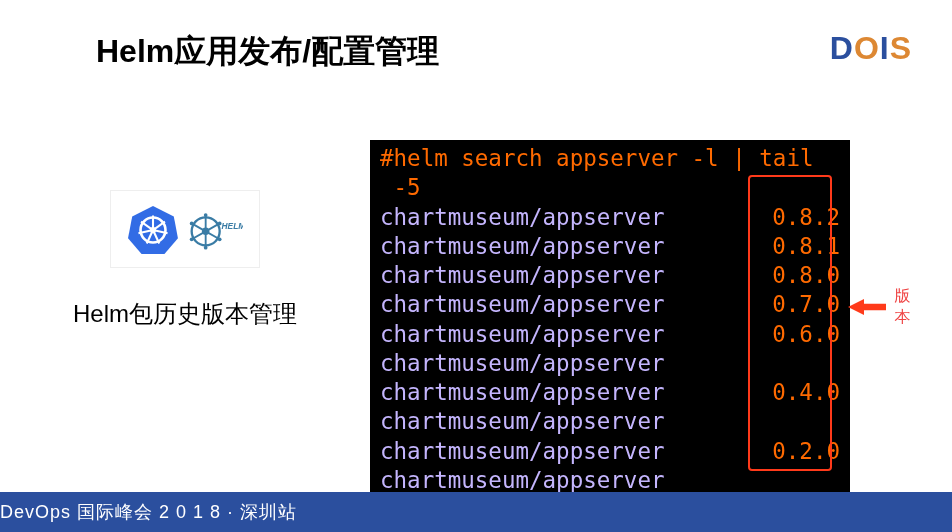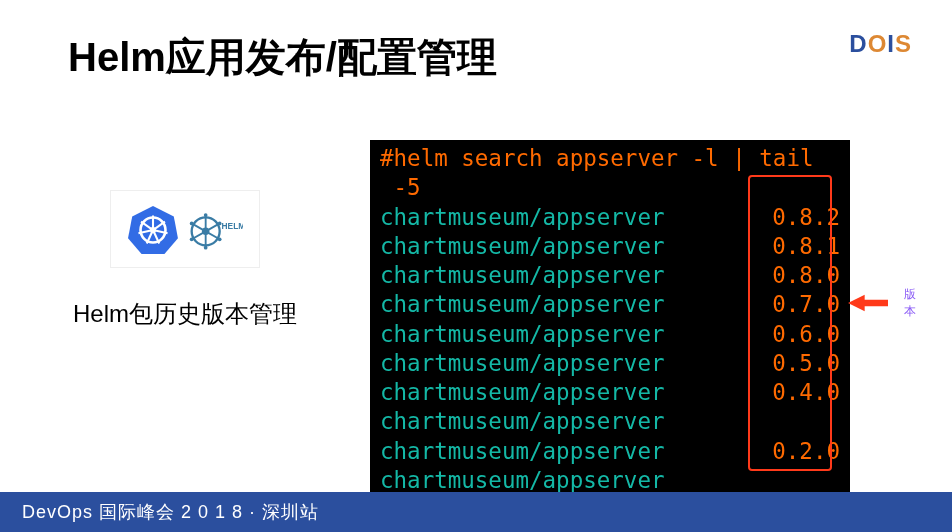--- a/index.html
+++ b/index.html
@@ -14,26 +14,27 @@
     .header {
       position: absolute;
       top: 30px;
       left: 68px;
       right: 40px;
       display: flex;
       justify-content: space-between;
       align-items: flex-start;
     }
     .title {
-      font-size: 40px;
+      font-size: 32px;
       font-weight: bold;
       color: #000;
+      margin-left: 28px;
     }
     .logo-dois {
-      font-size: 24px;
+      font-size: 32px;
       font-weight: 900;
       letter-spacing: 1px;
     }
     .logo-dois .d { color: #2B4F9E; }
     .logo-dois .o { color: #DD8833; }
     .logo-dois .i { color: #2B4F9E; }
     .logo-dois .s { color: #DD8833; }
     .content {
       position: absolute;
       top: 140px;
@@ -48,20 +49,21 @@
       align-items: center;
       padding-top: 50px;
     }
     .helm-logo-box {
       background: #fff;
       padding: 10px 16px;
       border: 1px solid #eee;
       display: flex;
       align-items: center;
       gap: 8px;
+      font-style: italic;
     }
     .k8s-icon { width: 52px; height: 52px; }
     .helm-icon { width: 56px; height: 56px; }
     .helm-caption {
       margin-top: 30px;
       font-size: 24px;
       color: #000;
     }
     .right-panel {
       position: relative;
@@ -70,54 +72,53 @@
       background: #000000;
       color: #ff6a00;
       font-family: "Consolas", "Menlo", monospace;
       font-size: 22.5px;
       line-height: 1.3;
       padding: 4px 10px 8px 10px;
       width: 480px;
       position: relative;
     }
     .terminal-row { display: flex; }
-    .t-name { flex: 1; color: #14b8a6; white-space: pre; }
+    .t-name { flex: 1; color: #c4b5fd; white-space: pre; }
     .t-ver { width: 72px; text-align: right; color: #ff6a00; }
     .highlight-box {
       position: absolute;
       top: 35px;
       left: 378px;
       width: 84px;
       height: 296px;
       border: 2.5px solid #ff3a1a;
       border-radius: 4px;
       pointer-events: none;
     }
     .arrow-wrap {
       position: absolute;
       top: 146px;
       left: 478px;
       display: flex;
       align-items: center;
       gap: 8px;
     }
     .arrow-svg { width: 48px; height: 24px; }
-    .arrow-label { font-size: 12px; color: #8b5cf6; margin-left: 8px; }
+    .arrow-label { font-size: 16px; color: #ef4444; }
     .footer {
       position: absolute;
       bottom: 0;
       left: 0;
       right: 0;
       height: 40px;
       background: #2B4F9E;
       color: #fff;
       font-size: 18px;
       display: flex;
       align-items: center;
-      padding-left: 22px;
       letter-spacing: 1px;
     }
   </style>
 </head>
 <body>
 
 <div class="header">
   <h1 class="title">Helm应用发布/配置管理</h1>
   <div class="logo-dois">
     <span class="d">D</span><span class="o">O</span><span class="i">I</span><span class="s">S</span>
@@ -188,21 +189,20 @@
           <div class="terminal-row">
             <span class="t-name">chartmuseum/appserver</span>
             <span class="t-ver">0.7.0</span>
           </div>
           <div class="terminal-row">
             <span class="t-name">chartmuseum/appserver</span>
             <span class="t-ver">0.6.0</span>
           </div>
           <div class="terminal-row">
             <span class="t-name">chartmuseum/appserver</span>
-            <span class="t-ver">0.5.0</span>
           </div>
           <div class="terminal-row">
             <span class="t-name">chartmuseum/appserver</span>
             <span class="t-ver">0.4.0</span>
           </div>
           <div class="terminal-row">
             <span class="t-name">chartmuseum/appserver</span>
           </div>
           <div class="terminal-row">
             <span class="t-name">chartmuseum/appserver</span>

